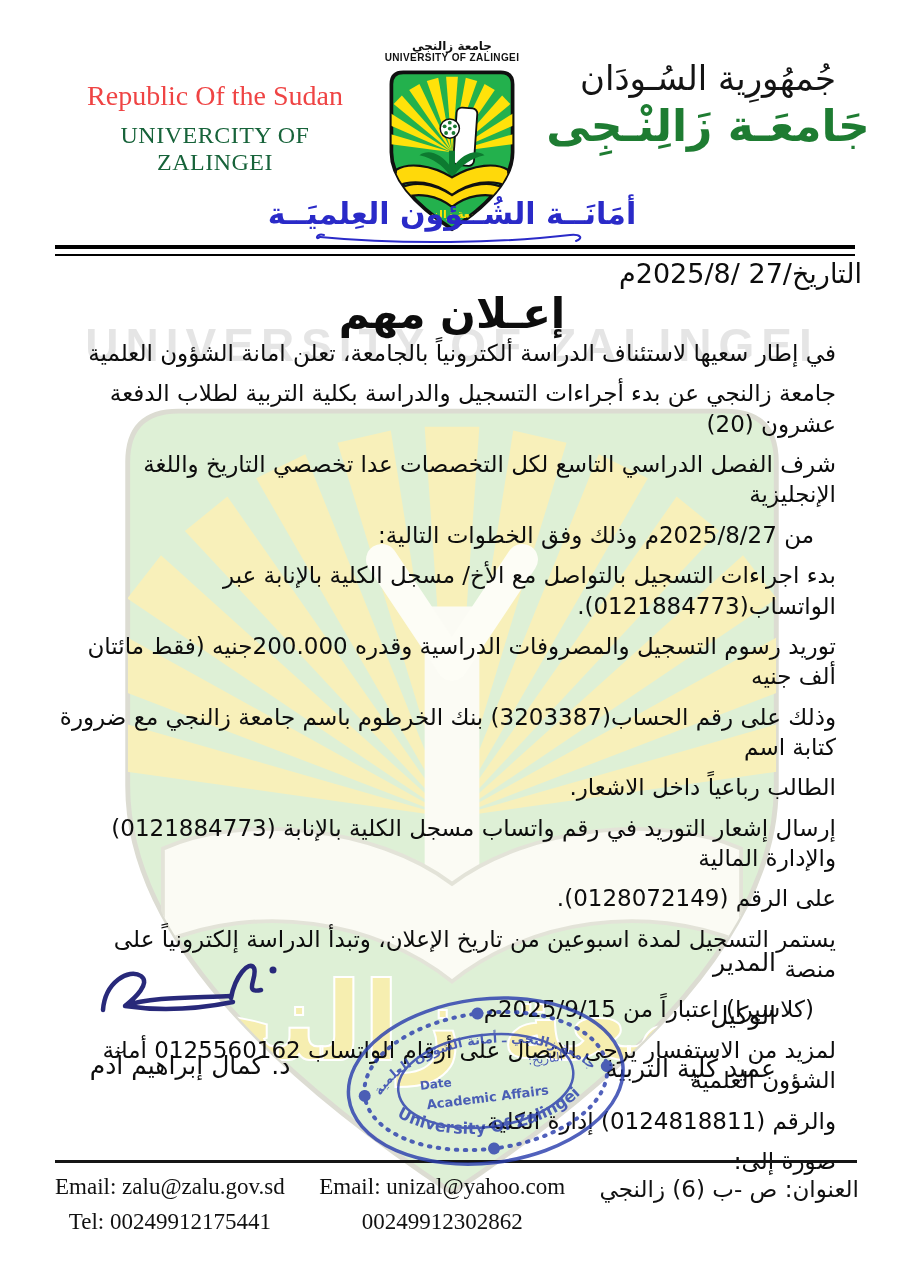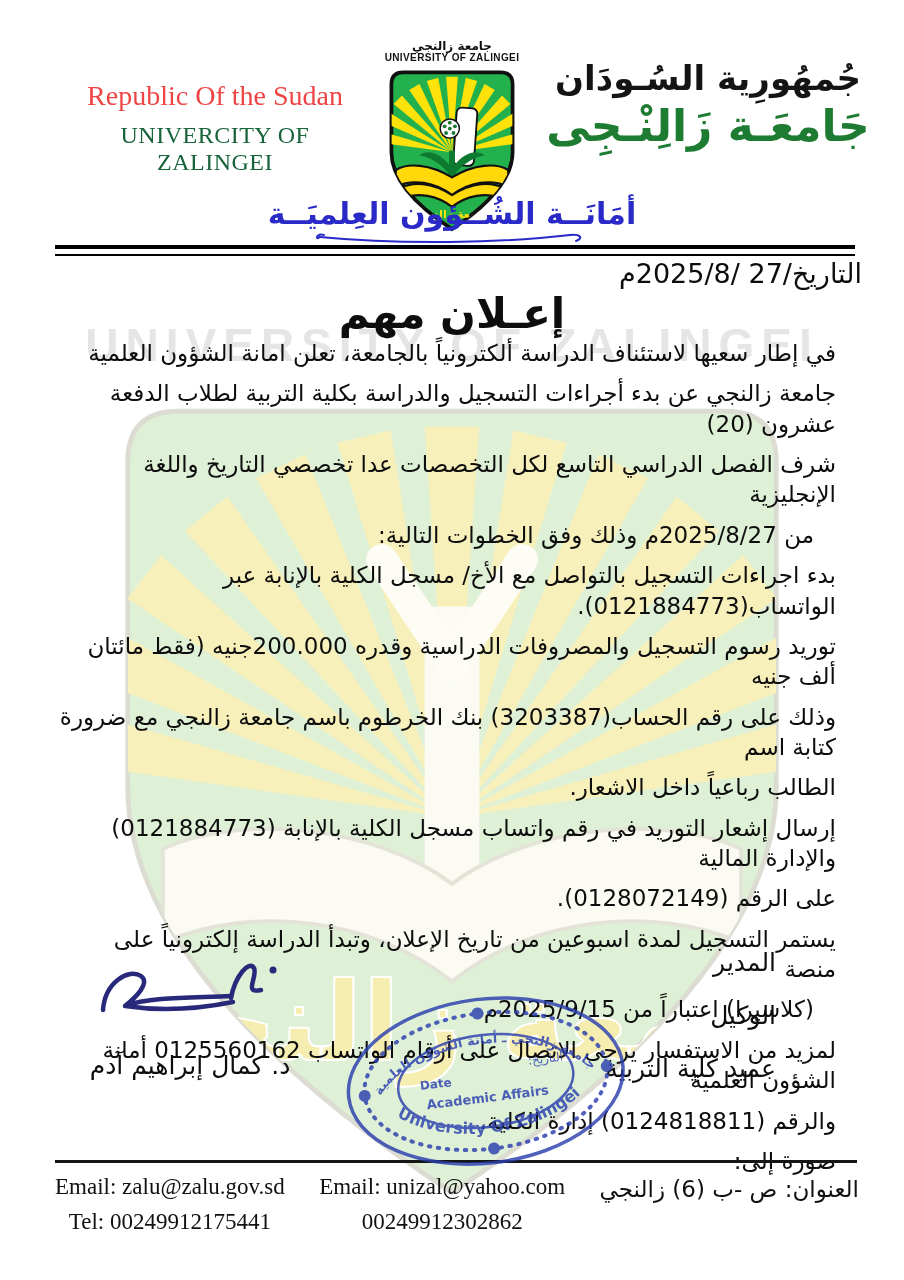--- a/index.html
+++ b/index.html
@@ -8,21 +8,21 @@
     overflow:hidden;font-family:"DejaVu Sans",sans-serif;color:#0d0d0d;
   }
   
   .hdr-left{position:absolute;left:60px;top:80px;width:310px;text-align:center;z-index:2;}
   .hdr-left .l1{font-family:"Liberation Serif",serif;font-size:28px;color:#ef4444;}
   .hdr-left .l2{font-family:"Liberation Serif",serif;font-size:24px;color:#17633a;margin-top:10px;letter-spacing:.5px;}
   .logo-wrap{position:absolute;left:355px;top:40px;width:194px;text-align:center;z-index:2;}
   .logo-callig{font-size:12px;font-weight:bold;color:#111;line-height:1;}
   .logo-caption{font-size:10px;font-weight:bold;color:#111;letter-spacing:.4px;font-family:"Liberation Sans",sans-serif;}
   .hdr-right{position:absolute;right:16px;top:58px;width:360px;text-align:center;direction:rtl;z-index:2;}
-  .hdr-right .r1{font-size:34px;font-weight:bold;color:#141414;}
+  .hdr-right .r1{font-size:34px;font-weight:normal;color:#141414;}
   .hdr-right .r2{font-size:44px;font-weight:bold;color:#1e7c32;margin-top:2px;}
   .dept{position:absolute;left:0;right:0;top:196px;text-align:center;z-index:2;}
   .dept .dept-text{font-size:30px;font-weight:bold;color:#2a2ac8;direction:rtl;}
   .dept svg{display:block;margin:0 auto;}
   
   .rule{position:absolute;left:55px;width:800px;top:245px;height:5px;
         border-top:4px solid #000;border-bottom:2px solid #000;z-index:2;}
   .date-line{position:absolute;right:42px;top:258px;font-size:27px;direction:rtl;z-index:2;}
   .doc-title{position:absolute;left:0;right:0;top:289px;text-align:center;
              font-size:42px;font-weight:bold;z-index:2;direction:rtl;}

